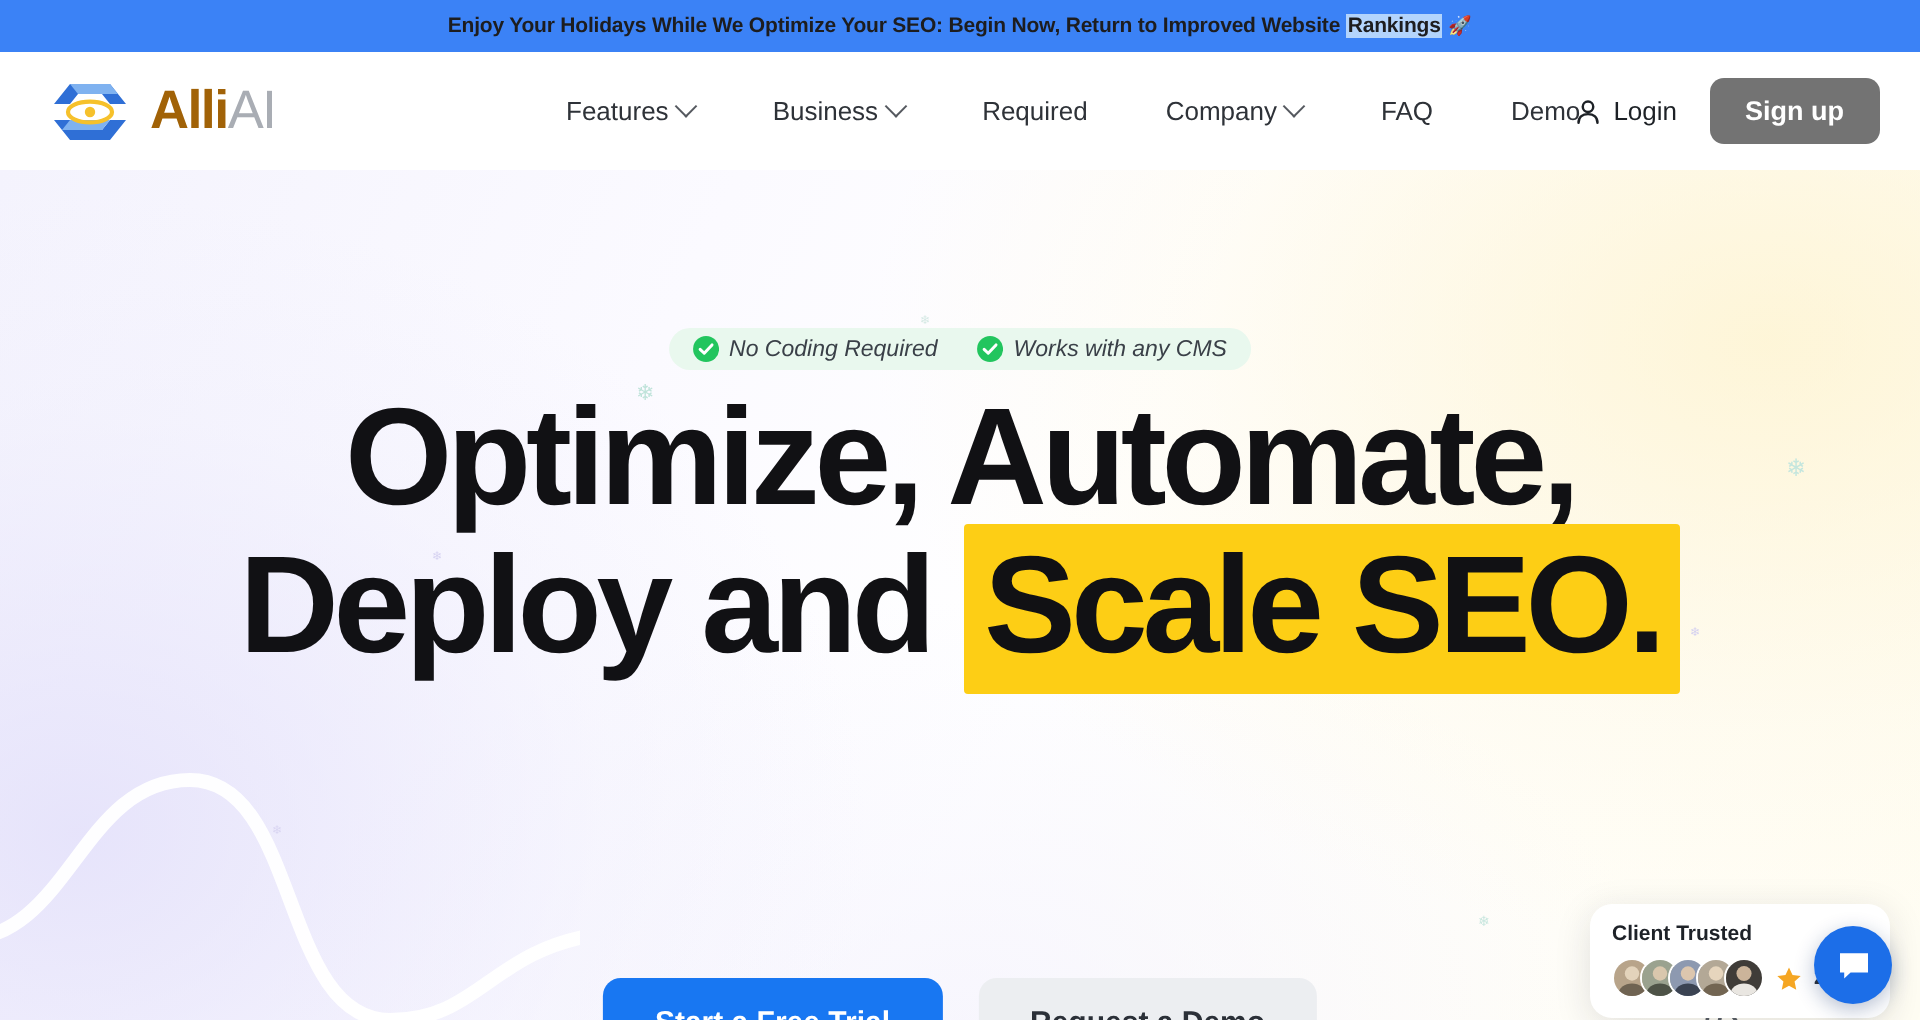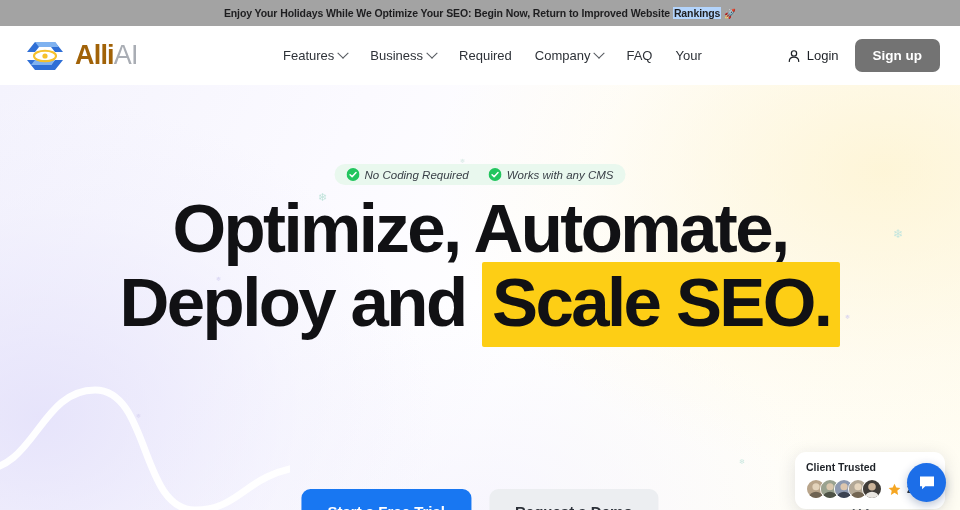--- a/index.html
+++ b/index.html
@@ -9,21 +9,21 @@
     font-family: "Liberation Sans", sans-serif;
     background: #ffffff;
   }
 
   .page { position: relative; width: 960px; height: 510px; overflow: hidden; }
 
   
   .promo-banner {
     position: relative;
     height: 26px;
-    background: #a3a3a3;
+    background: #3b82f6;
     display: flex;
     align-items: center;
     justify-content: center;
     z-index: 40;
   }
   .promo-text {
     font-size: 10.5px;
     font-weight: bold;
     color: #1d1d1f;
     letter-spacing: -0.1px;
@@ -55,21 +55,21 @@
     line-height: 1;
   }
   .brand-name .b-alli { color: #a16207; }
   .brand-name .b-ai { color: #a9adb4; font-weight: normal; }
 
   .main-nav {
     position: absolute;
     left: 283px;
     display: flex;
     align-items: center;
-    gap: 23px;
+    gap: 39px;
   }
   .nav-item {
     display: flex;
     align-items: center;
     gap: 5px;
     font-size: 13px;
     color: #2e3238;
     cursor: pointer;
     white-space: nowrap;
   }
@@ -297,21 +297,21 @@
         <span>Required</span>
       </div>
       <div class="nav-item">
         <span>Company</span>
         <span class="caret"></span>
       </div>
       <div class="nav-item">
         <span>FAQ</span>
       </div>
       <div class="nav-item">
-        <span>Your</span>
+        <span>Demo</span>
       </div>
     </nav>
 
     <div class="header-right">
       <div class="login-link">
         <svg class="user-icon" viewBox="0 0 16 16">
           <circle cx="8" cy="5" r="3" fill="none" stroke="#1d2126" stroke-width="1.4"></circle>
           <path d="M2.6 14.2 C2.6 10.8 5 9.2 8 9.2 C11 9.2 13.4 10.8 13.4 14.2" fill="none" stroke="#1d2126" stroke-width="1.4" stroke-linecap="round"></path>
         </svg>
         <span>Login</span>

